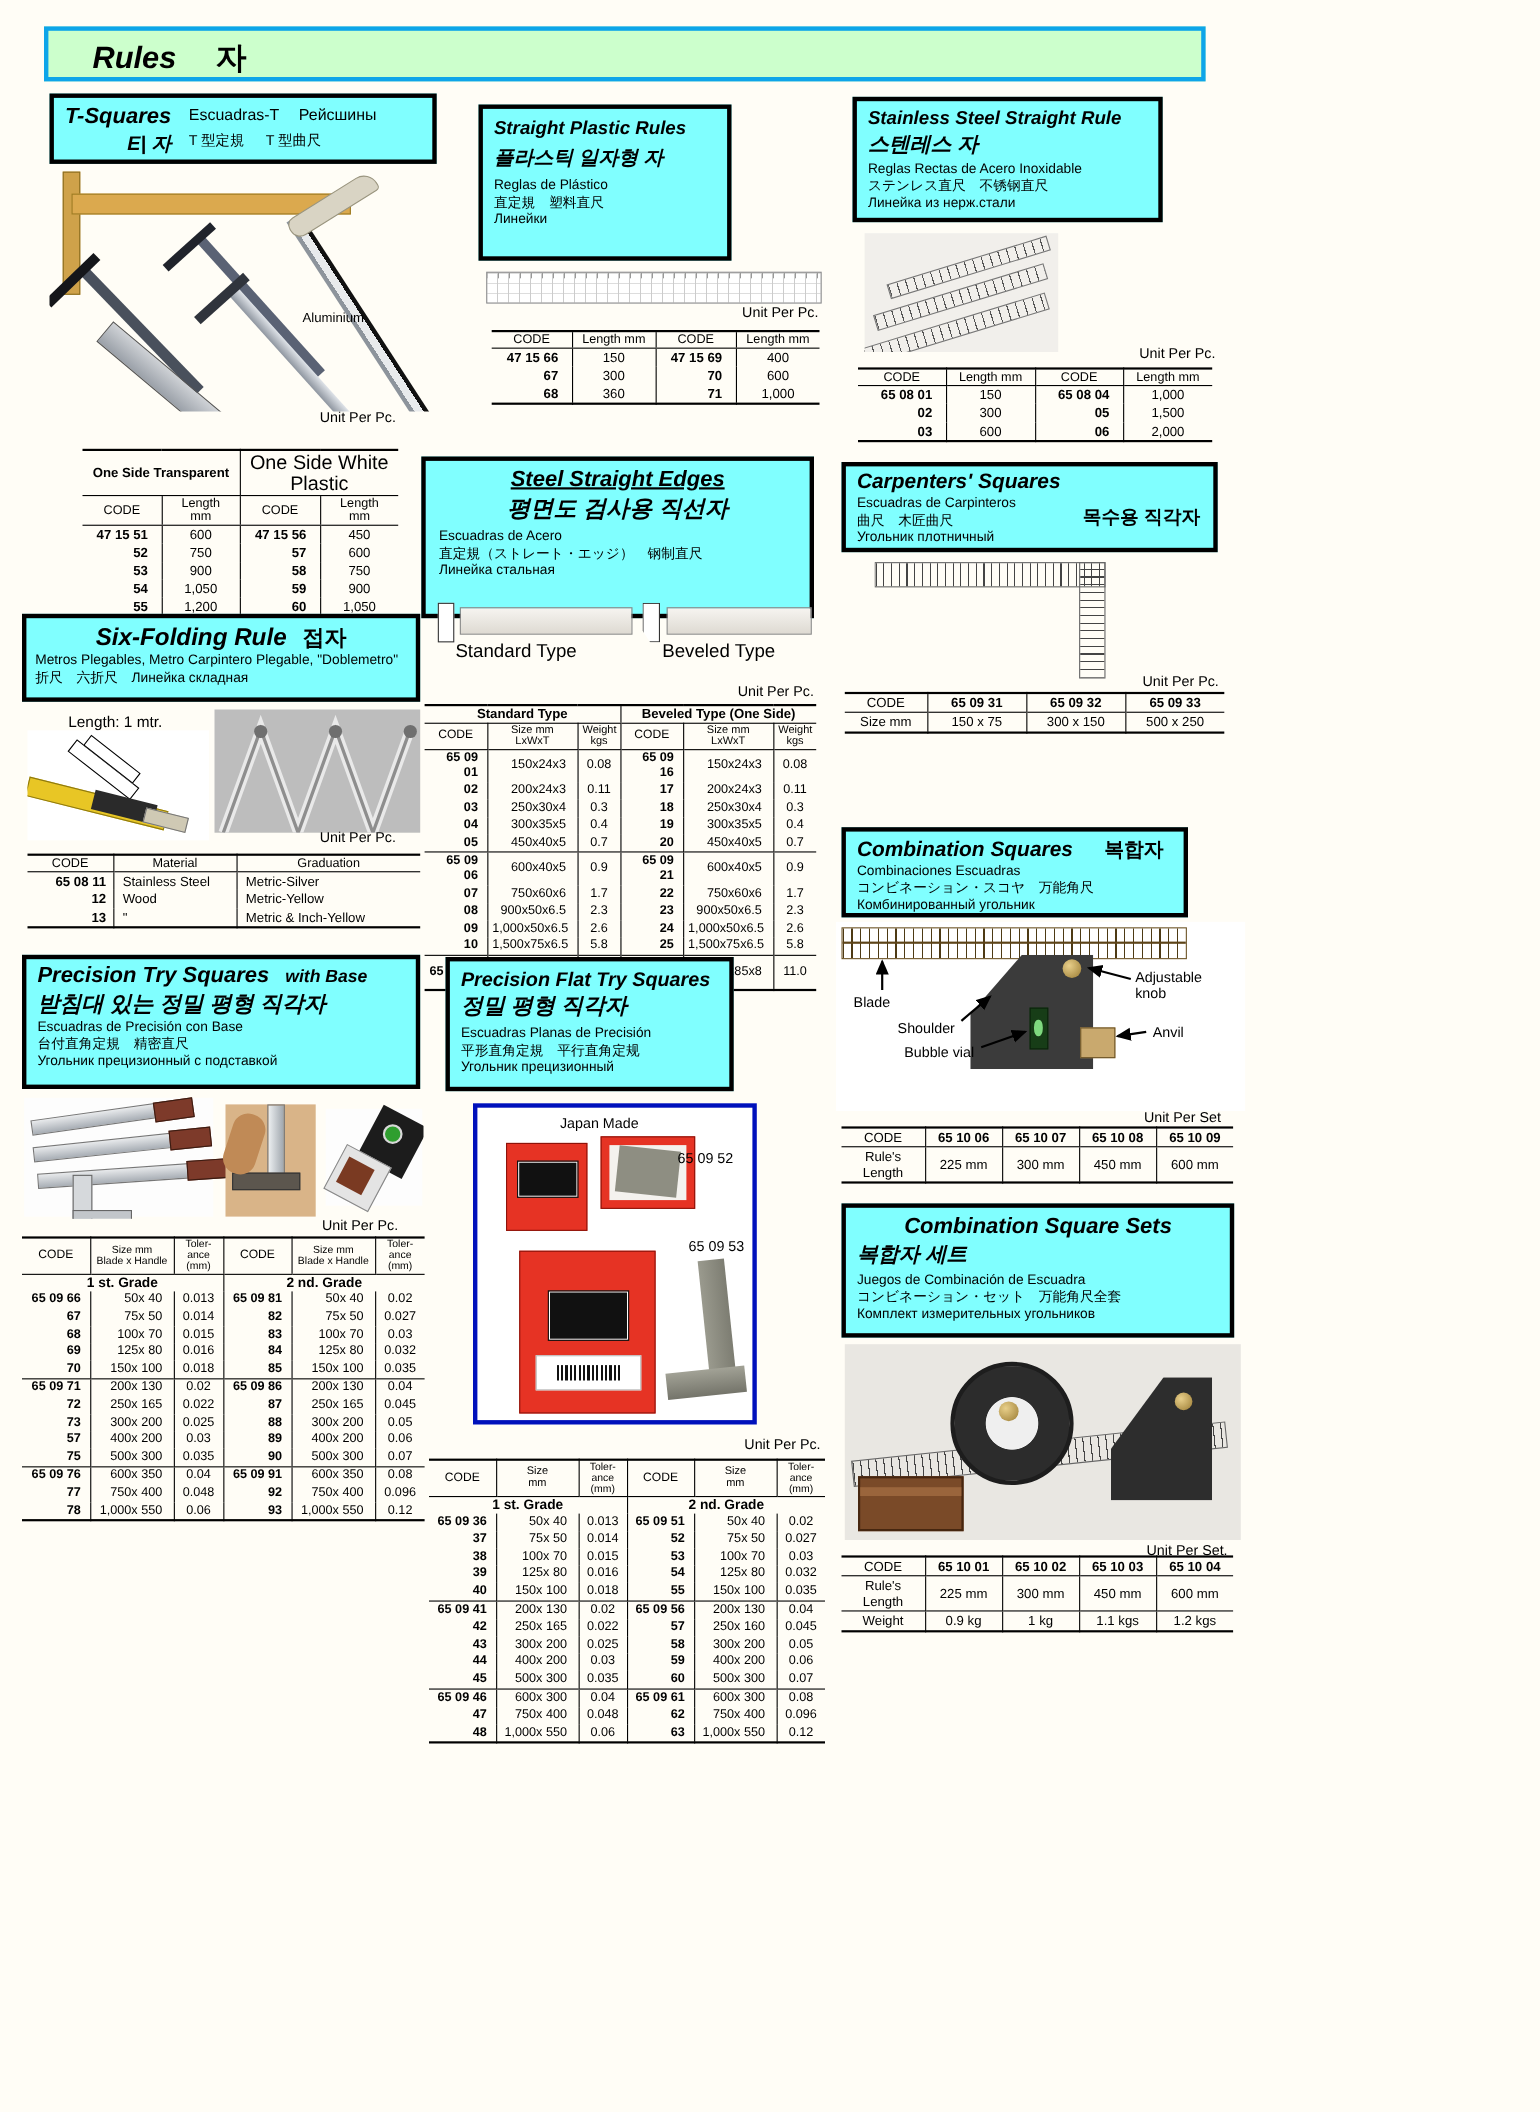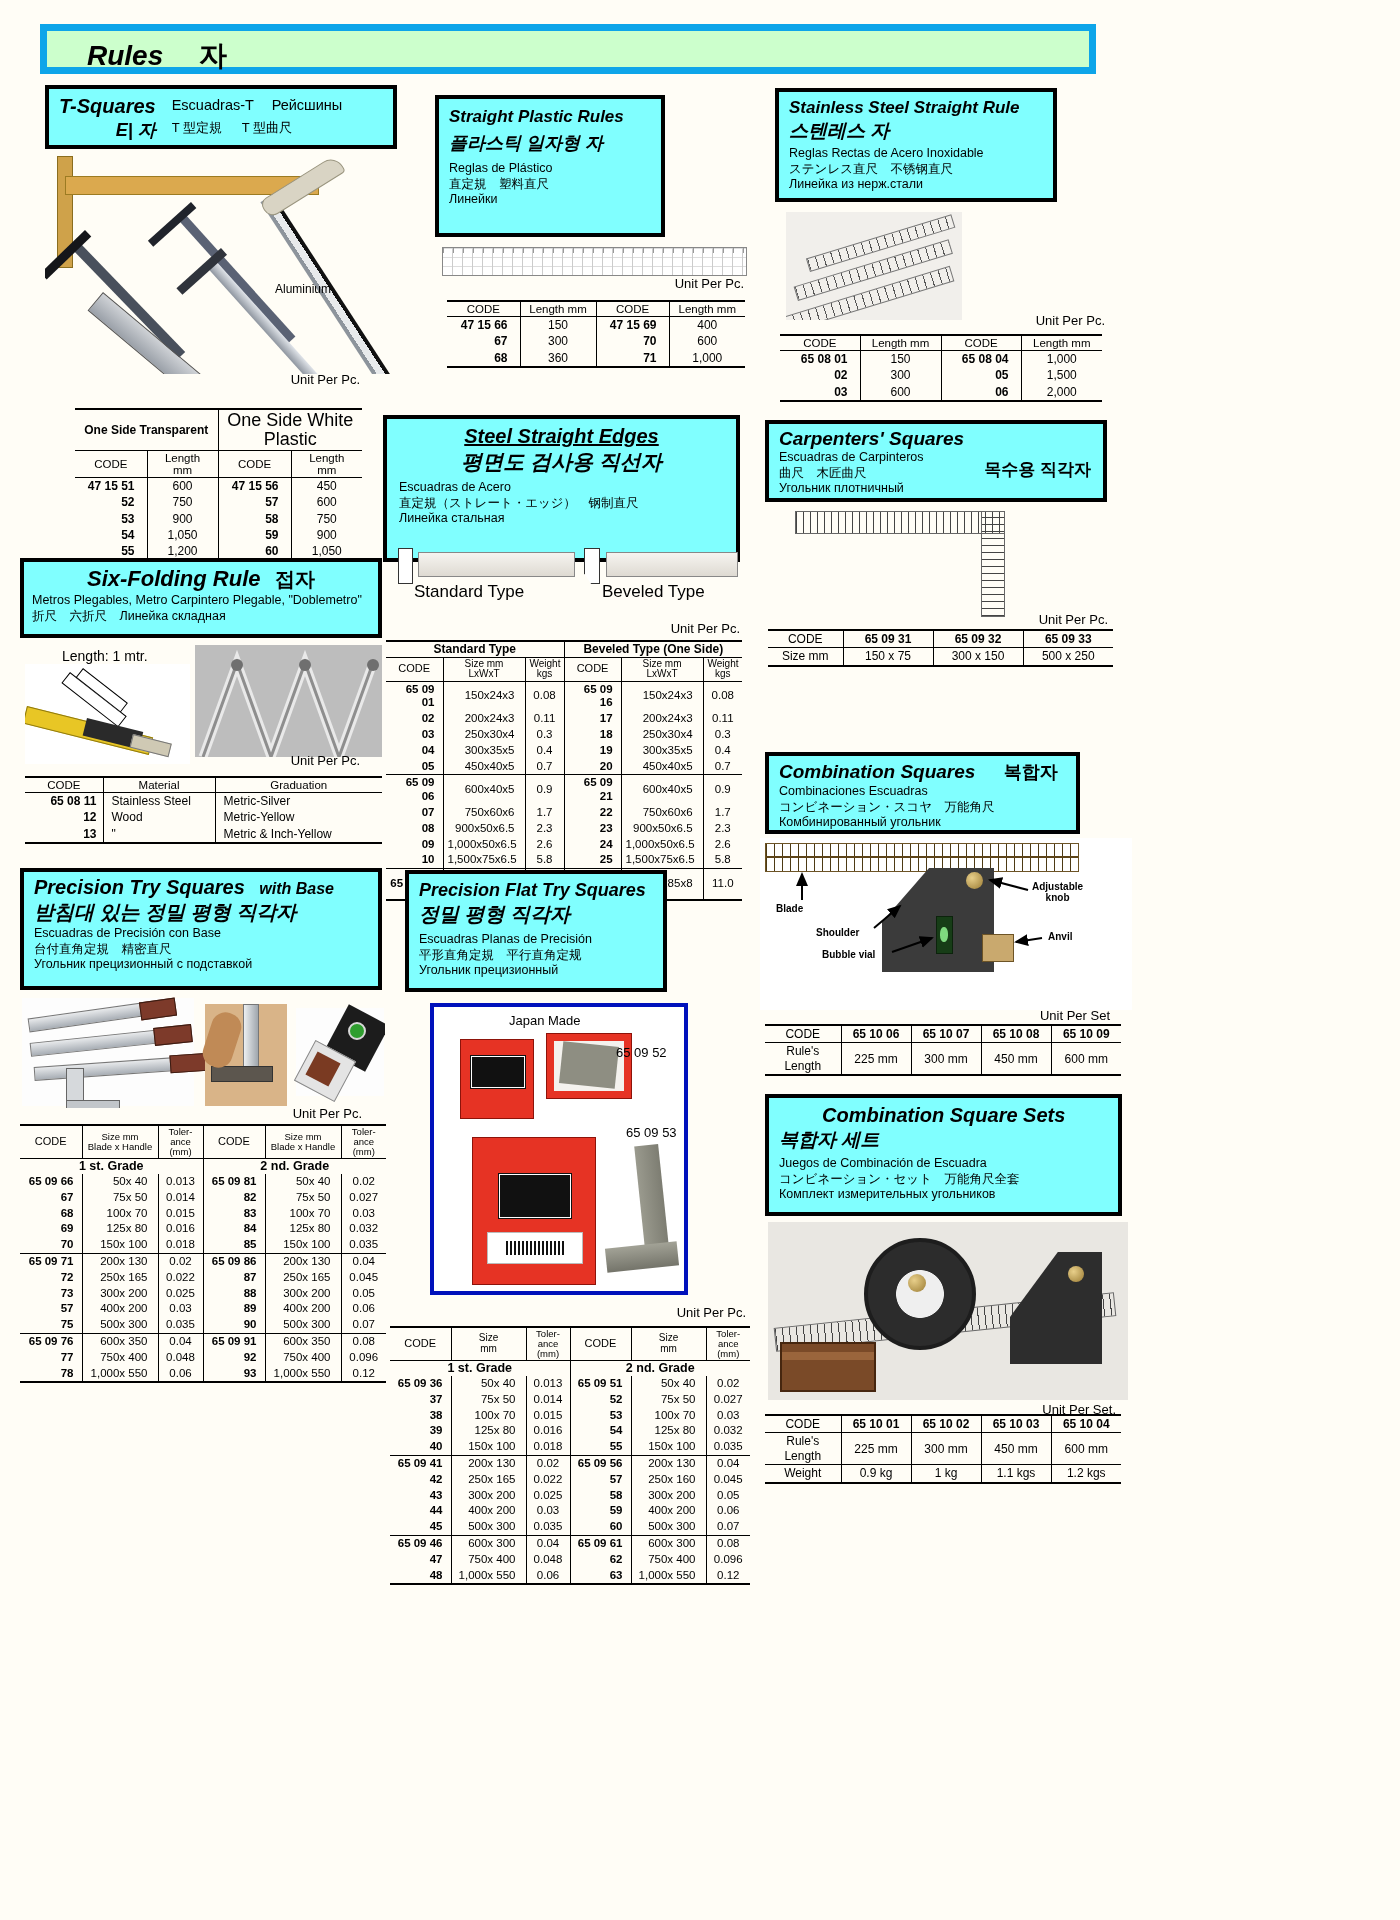--- a/index.html
+++ b/index.html
@@ -34,26 +34,26 @@
   #fold-table td:nth-child(1){text-align:right;font-weight:bold;padding-right:6px;}
   #fold-table td:nth-child(2),#fold-table td:nth-child(3){text-align:left;padding-left:8px;}
   .six td:nth-child(1),.six td:nth-child(4){text-align:right;padding-right:8px;font-weight:bold;}
   .six td:nth-child(2),.six td:nth-child(5){text-align:right;padding-right:10px;}
   .six td:nth-child(3),.six td:nth-child(6){text-align:center;}
   .rowhdr td{text-align:center;}
   .rowhdr tr:first-child td:not(:first-child){font-weight:bold;}
   
   .art{position:absolute;overflow:hidden;}
   .lbl{position:absolute;font-size:12px;}
-  .anno{position:absolute;font-weight:bold;font-size:10px;line-height:1.05;text-align:center;}
+  .anno{position:absolute;font-weight:normal;font-size:13px;line-height:1.05;}
 </style>
 </head>
 <body>
 
-<div class="abs" style="left:40px;top:24px;width:1056px;height:50px;background:#ccffcc;border:7px solid #0ea5e9;box-sizing:border-box;">
+<div class="abs" style="left:40px;top:24px;width:1056px;height:50px;background:#ccffcc;border:4px solid #0ea5e9;box-sizing:border-box;">
   <div style="padding:6px 0 0 40px;font-size:28px;">
     <span class="t-en">Rules</span>
     <span class="t-kr" style="margin-left:28px;">자</span>
   </div>
 </div>
 
 <div class="sec-box" style="left:45px;top:85px;width:352px;height:64px;display:flex;gap:16px;">
   <div style="text-align:right;">
     <div class="t-en" style="font-size:20px;">T-Squares</div>
     <div class="t-en" style="font-size:18px;">E| 자</div>

